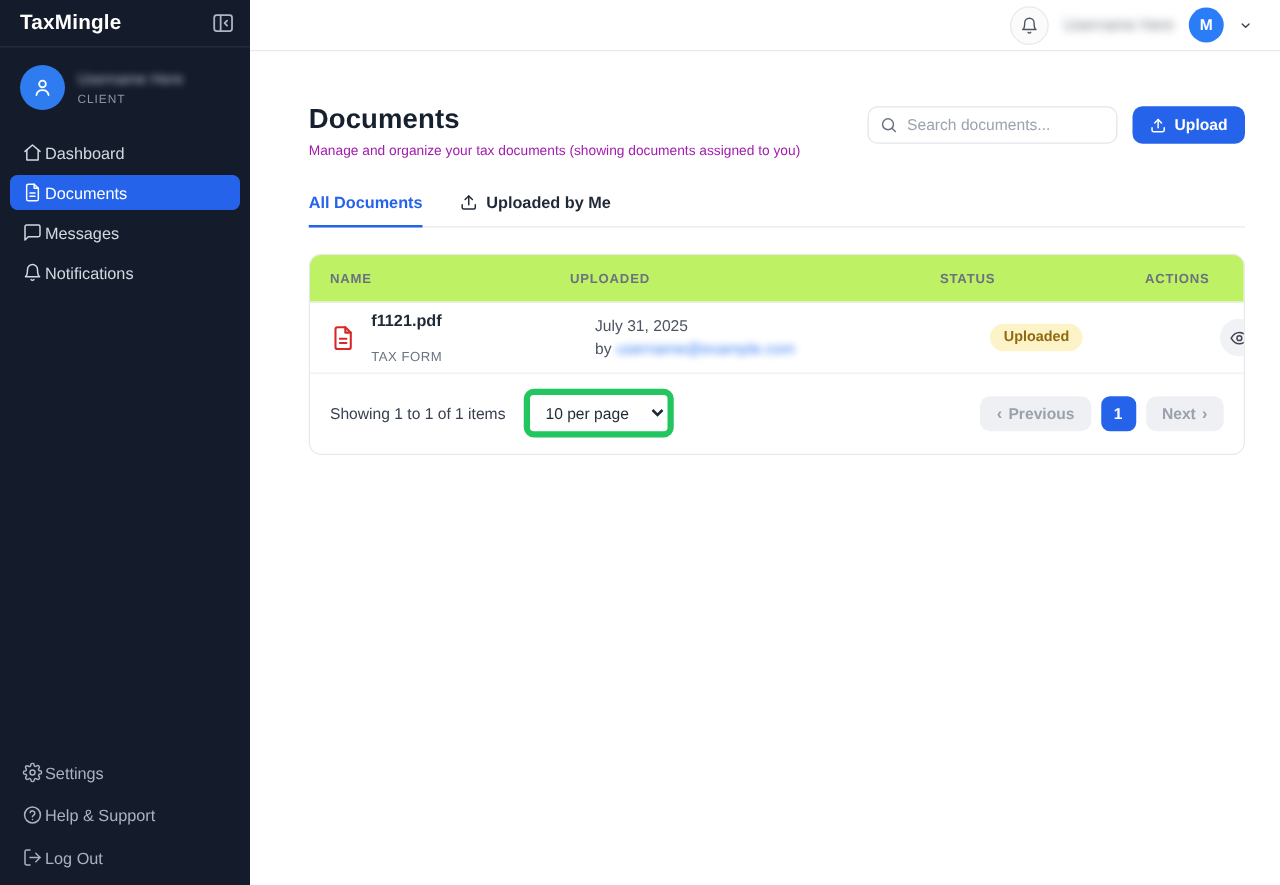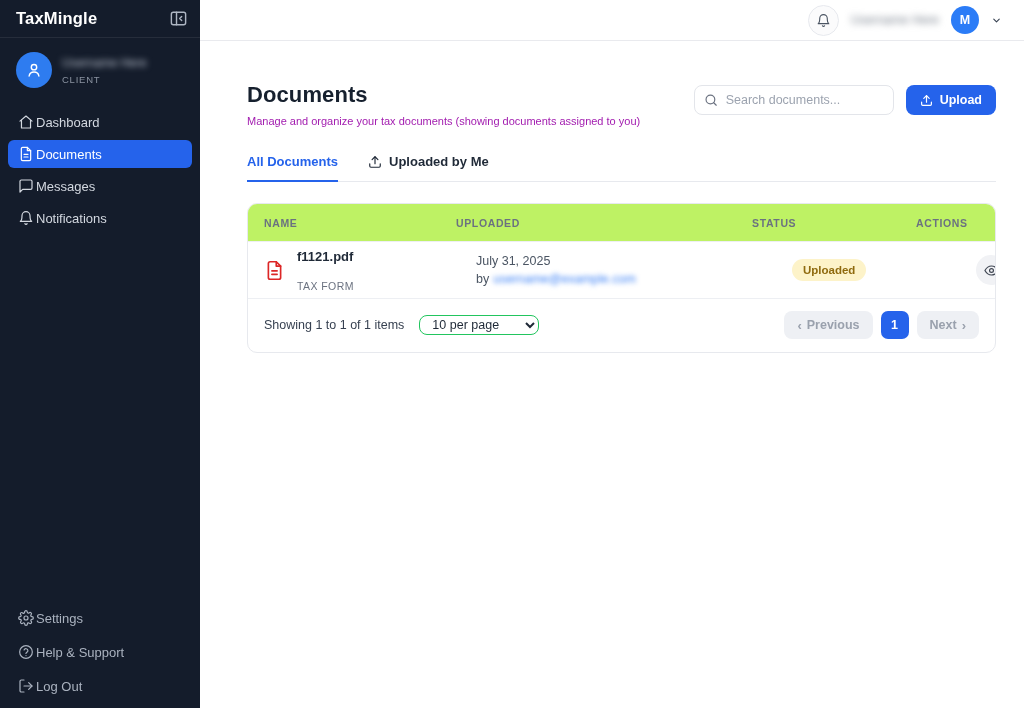--- a/index.html
+++ b/index.html
@@ -66,21 +66,21 @@
   .badge { display:inline-block; background:#fdf3c9; color:#8f6a0e; font-size:11.5px; font-weight:600; padding:5px 11px; border-radius:999px; }
   .actions-cell { display:flex; gap:9px; align-items:center; }
   .act-btn { width:30px; height:30px; border-radius:50%; border:none; display:flex; align-items:center; justify-content:center; cursor:pointer; }
   .act-view { background:#f1f2f5; color:#3f4652; }
   .act-download { background:#d9f3e4; color:#16a34a; }
   .act-btn svg { width:15px; height:15px; }
 
   .tfoot { display:flex; align-items:center; justify-content:space-between; padding:12px 16px 13px; border-top:1px solid #edeff3; }
   .tfoot-left { display:flex; align-items:center; gap:15px; }
   .showing { font-size:12.5px; color:#374151; }
-  .per-page { height:20px; border:1px solid #22c55e; border-radius:8px; padding:0 8px; font-size:12.5px; color:#1f2937; background:#fff; font-family:inherit; width:120px; }
+  .per-page { height:39px; border:5px solid #22c55e; border-radius:8px; padding:0 8px; font-size:12.5px; color:#1f2937; background:#fff; font-family:inherit; width:120px; }
   .pager { display:flex; align-items:center; gap:8px; }
   .pg-btn { height:28px; padding:0 13px; background:#eef0f4; color:#9aa1ad; border:none; border-radius:8px; font-size:12.5px; font-weight:600; display:flex; align-items:center; gap:5px; cursor:default; font-family:inherit; }
   .pg-current { width:28px; height:28px; background:#2563eb; color:#fff; border:none; border-radius:7px; font-size:12.5px; font-weight:700; display:flex; align-items:center; justify-content:center; cursor:pointer; font-family:inherit; }
   .pg-chev { font-size:13px; line-height:1; }
 </style>
 </head>
 <body>
 
 <div class="app">
 

